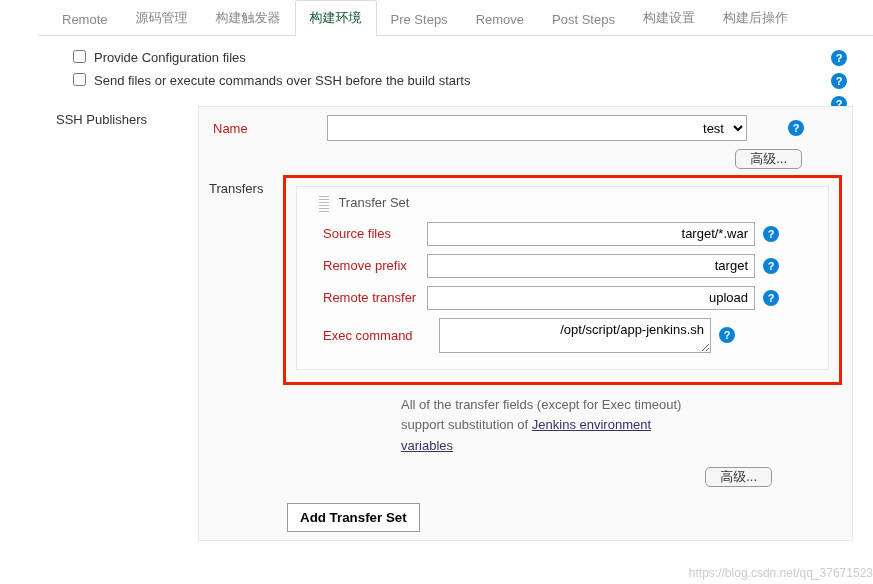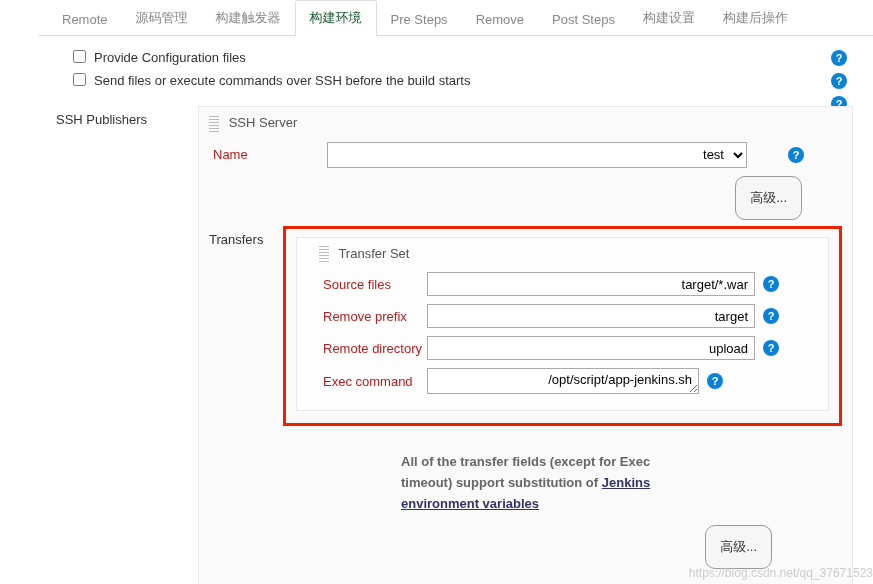--- a/index.html
+++ b/index.html
@@ -17,29 +17,29 @@
 .section-label { width: 138px; color: #333; padding-top: 6px; }
 .section-body { flex: 1; border: 1px solid #e8e8e8; background: #fafafa; padding: 8px 10px; margin-left: 4px; position: relative; }
 .drag-handle { width: 10px; height: 16px; background: repeating-linear-gradient(0deg,#bbb,#bbb 1px,transparent 1px,transparent 3px); display: inline-block; margin-right: 6px; vertical-align: middle; }
 .block-title { color: #555; font-size: 13px; margin-bottom: 10px; }
 .form-row { display: flex; align-items: center; margin-bottom: 8px; position: relative; }
 .form-label { width: 118px; text-align: left; color: #b91c1c; padding-left: 4px; }
 .form-label.sm { width: 108px; }
 select, input[type=text], textarea { border: 1px solid #aaa; padding: 3px 6px; font-size: 13px; font-family: inherit; background: #fff; text-align: right; }
 select { width: 420px; height: 26px; }
 input[type=text] { width: 328px; height: 24px; }
-textarea { width: 272px; height: 26px; resize: both; }
-.btn { border: 1px solid #999; background: #f6f6f6; padding: 12px 14px; font-size: 13px; cursor: pointer; border-radius: 10px; color: #333; }
+textarea { width: 272px; height: 35px; resize: both; margin-left: 12px; }
+.btn { border: 1px solid #999; background: #f6f6f6; padding: 0 14px; font-size: 13px; cursor: pointer; border-radius: 5px; color: #333; }
 .right-align { text-align: right; margin: 6px 40px 6px 0; }
 .transfers-wrap { display: flex; margin-top: 4px; }
 .transfers-label { width: 74px; padding-top: 6px; color: #333; }
 .transfers-body { flex: 1; position: relative; }
 .red-box2 { border: 3px solid #e20; padding: 8px 10px 12px 10px; }
 .transfer-set { border: 1px solid #e8e8e8; background: #fdfdfd; padding: 8px 22px; }
-.note { color: #666; font-size: 13px; margin: 26px 0 10px 118px; line-height: 1.6; max-width: 300px; font-weight: bold; }
+.note { color: #666; font-size: 13px; margin: 10px 0 10px 118px; line-height: 1.6; max-width: 300px; }
 .note a { color: #336; text-decoration: underline; }
 .add-btn { margin-top: 10px; margin-left: 4px; border: 1px solid #999; background: #fff; padding: 6px 12px; font-weight: bold; cursor: pointer; }
 .help-inline { width: 16px; height: 16px; border-radius: 50%; background: #0b82d6; color: #fff; font-size: 11px; font-weight: bold; display: flex; align-items: center; justify-content: center; cursor: pointer; margin-left: 8px; flex-shrink: 0; }
 .watermark { position: absolute; bottom: 4px; right: 0; color: #ccc; font-size: 12px; pointer-events: none; }
 .row-right-help { position: absolute; right: 38px; }
 </style>
 </head>
 <body>
 
 <div class="tabs">
@@ -68,24 +68,20 @@
     <span class="help-icon">?</span>
   </div>
 
   <div class="chk-row">
     <span class="help-icon">?</span>
   </div>
 
   <div class="section">
     <div class="section-label">SSH Publishers</div>
     <div class="section-body">
-      <div class="block-title">
-        <span class="drag-handle"></span>
-        <span>SSH Server</span>
-      </div>
 
       <div class="form-row">
         <div class="form-label">Name</div>
         <select>
           <option>test</option>
         </select>
         <span class="help-inline row-right-help">?</span>
       </div>
 
       <div class="right-align">
@@ -109,21 +105,21 @@
                 <span class="help-inline">?</span>
               </div>
 
               <div class="form-row">
                 <div class="form-label sm">Remove prefix</div>
                 <input type="text" value="target" style="">
                 <span class="help-inline">?</span>
               </div>
 
               <div class="form-row">
-                <div class="form-label sm">Remote directory</div>
+                <div class="form-label sm">Remote transfer</div>
                 <input type="text" value="upload" style="">
                 <span class="help-inline">?</span>
               </div>
 
               <div class="form-row">
                 <div class="form-label sm">Exec command</div>
                 <textarea style="">/opt/script/app-jenkins.sh</textarea>
                 <span class="help-inline">?</span>
               </div>
             </div>

